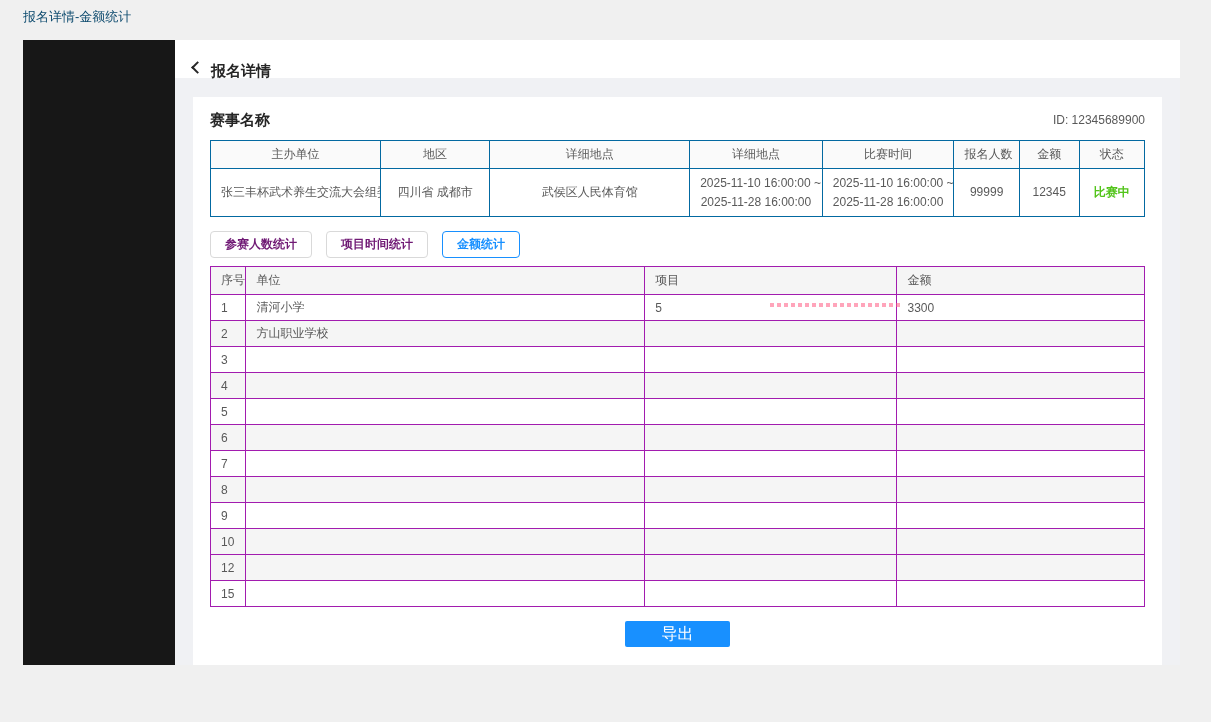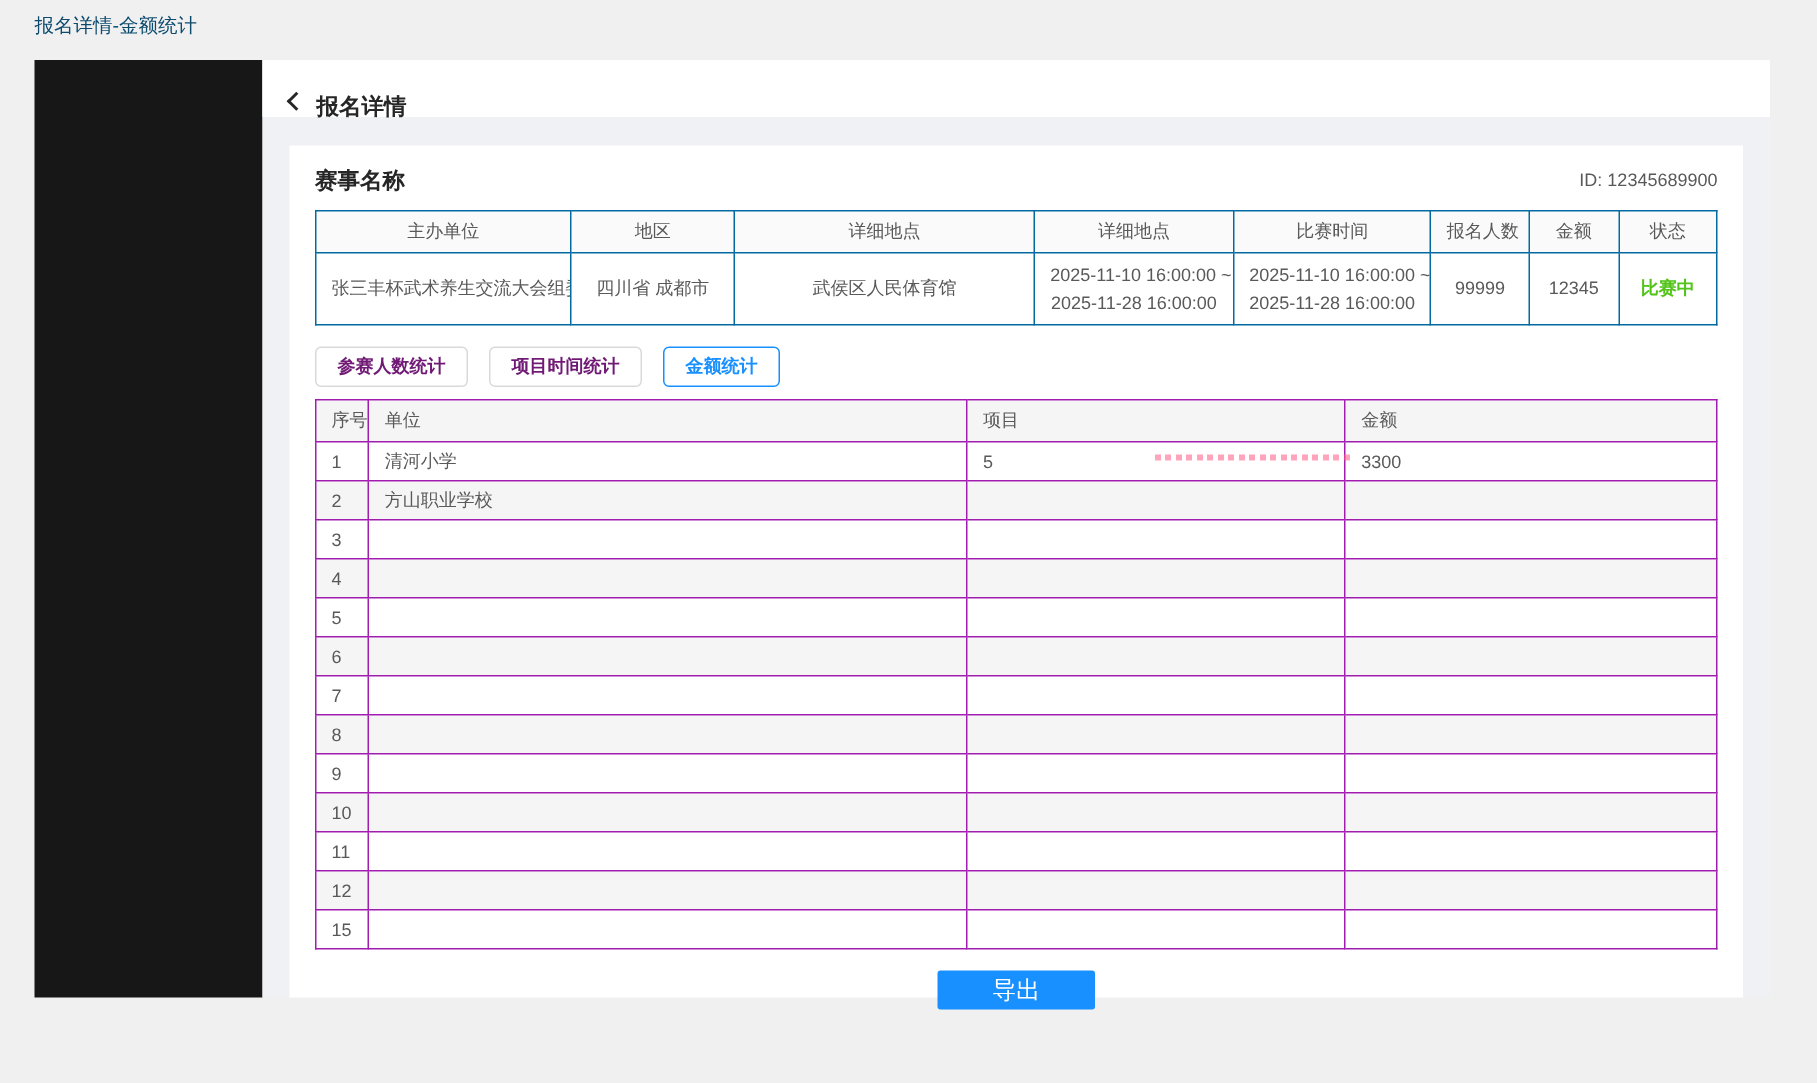--- a/index.html
+++ b/index.html
@@ -237,26 +237,20 @@
               <td></td>
               <td></td>
               <td></td>
             </tr>
             <tr class="even">
               <td>10</td>
               <td></td>
               <td></td>
               <td></td>
             </tr>
-            <tr>
-              <td>11</td>
-              <td></td>
-              <td></td>
-              <td></td>
-            </tr>
             <tr class="even">
               <td>12</td>
               <td></td>
               <td></td>
               <td></td>
             </tr>
             <tr>
               <td>15</td>
               <td></td>
               <td></td>

